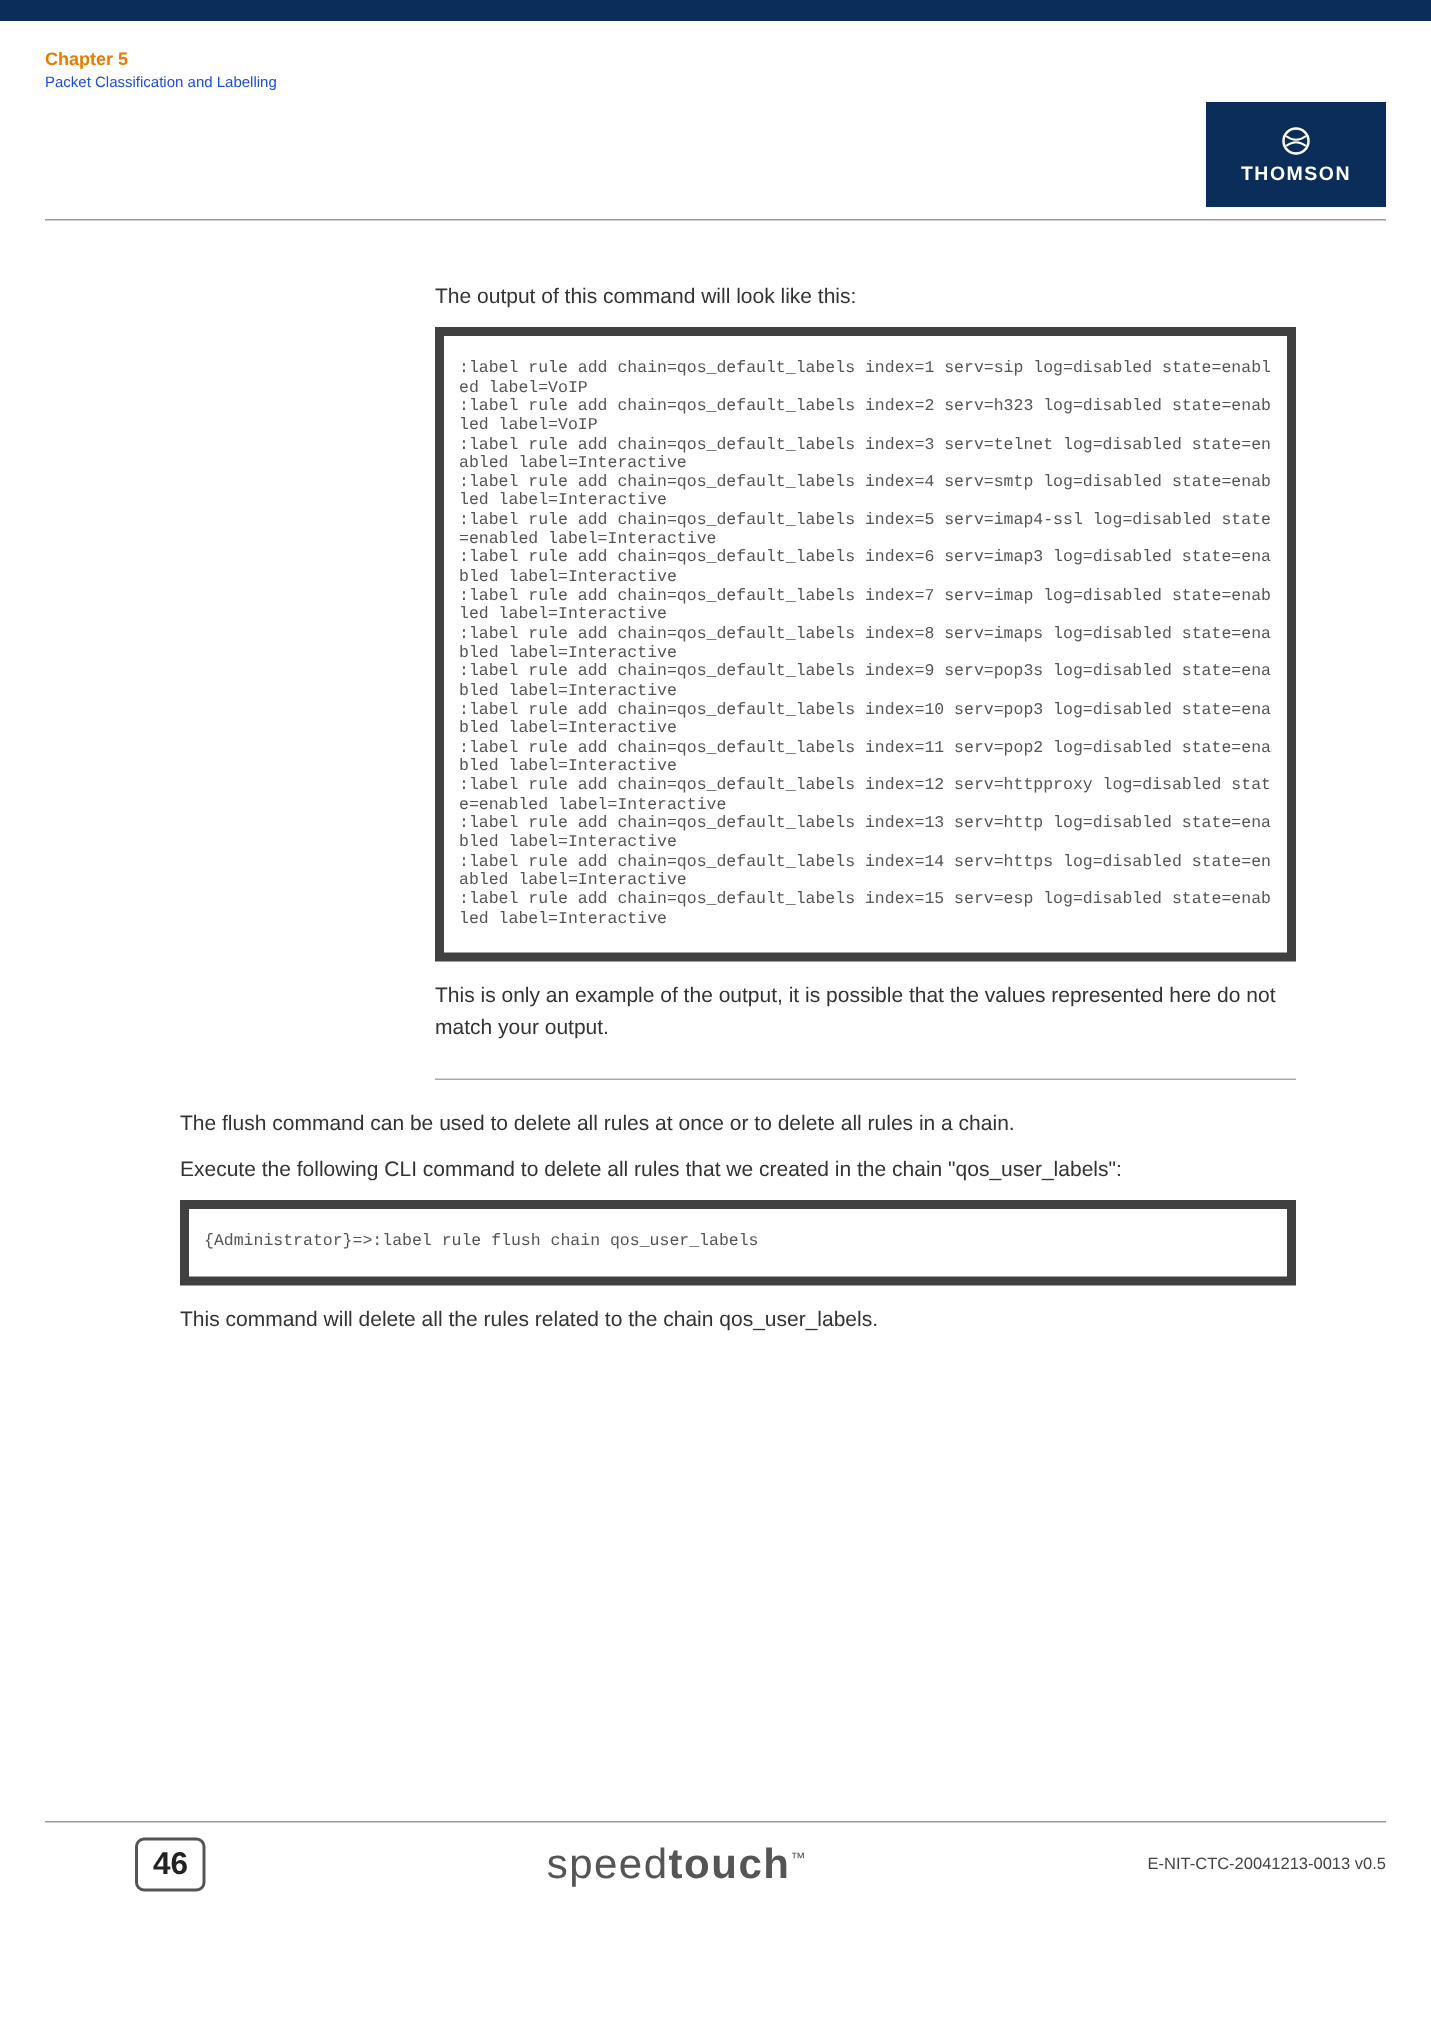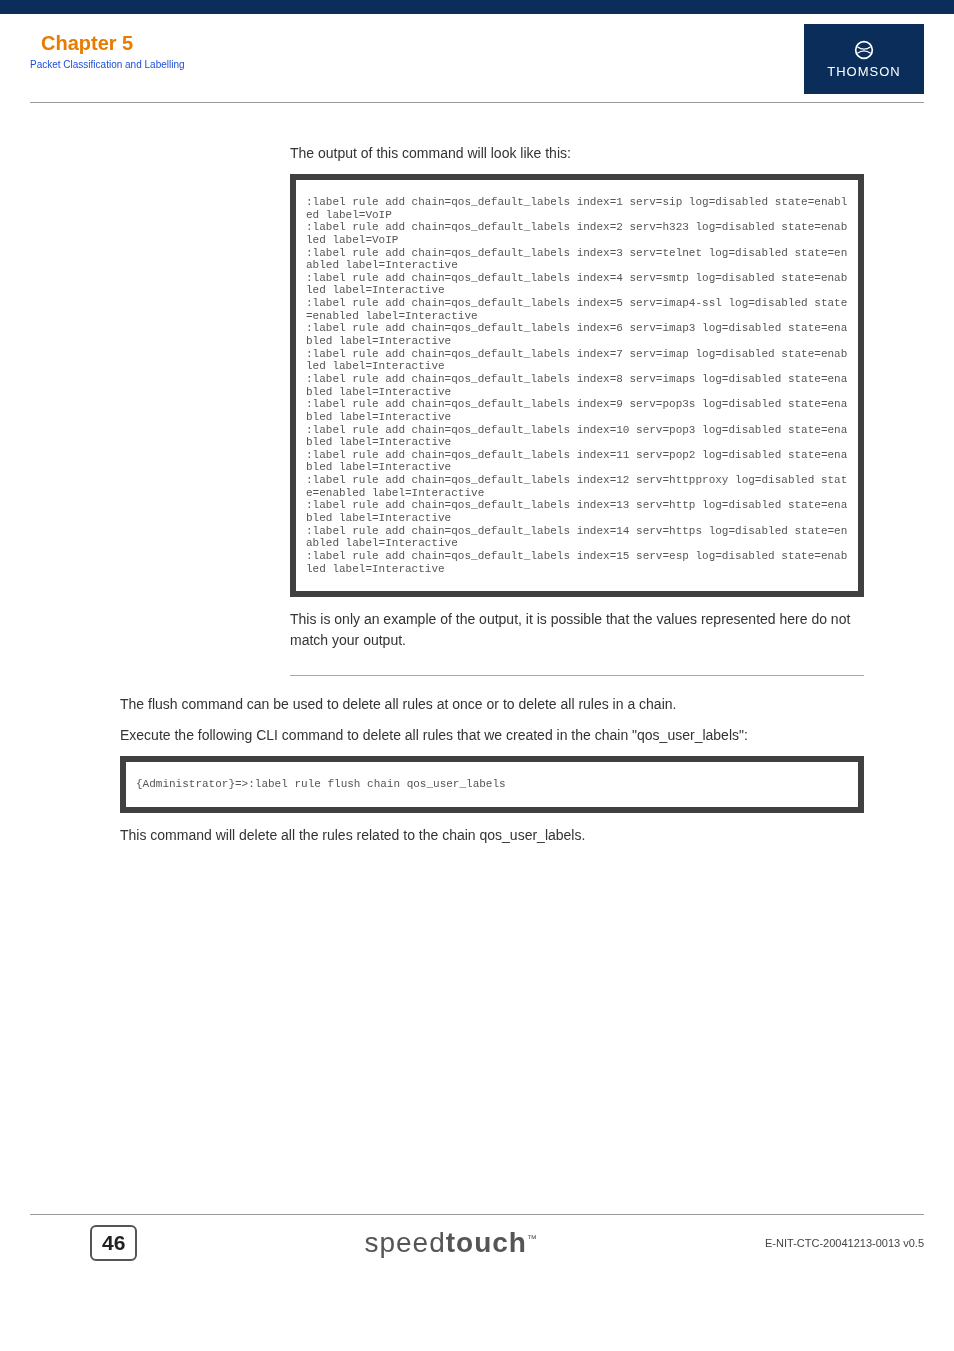--- a/index.html
+++ b/index.html
@@ -19,40 +19,40 @@
   .header {
     display: flex;
     justify-content: space-between;
     align-items: flex-start;
     padding: 10px 30px 0 30px;
   }
   .header-left { padding-top: 8px; }
   .chapter-title {
     color: #e87b00;
     font-weight: bold;
-    font-size: 20px;
-    margin-left: 11px;
+    font-size: 12px;
   }
   .subtitle {
     color: #1d4ed8;
     font-size: 10px;
     margin-top: 4px;
   }
   .logo-box {
     background: #0a2d5a;
     color: #fff;
     width: 120px;
     height: 70px;
     display: flex;
     flex-direction: column;
     align-items: center;
     justify-content: center;
-    font-weight: normal;
+    font-weight: bold;
     font-size: 13px;
     letter-spacing: 1px;
+    margin-top: 44px;
   }
   .logo-icon {
     width: 20px; height: 20px;
     margin-bottom: 4px;
   }
   .logo-icon svg { width: 100%; height: 100%; }
   .header-rule {
     border: none;
     border-top: 1px solid #999;
     margin: 8px 30px 0 30px;

